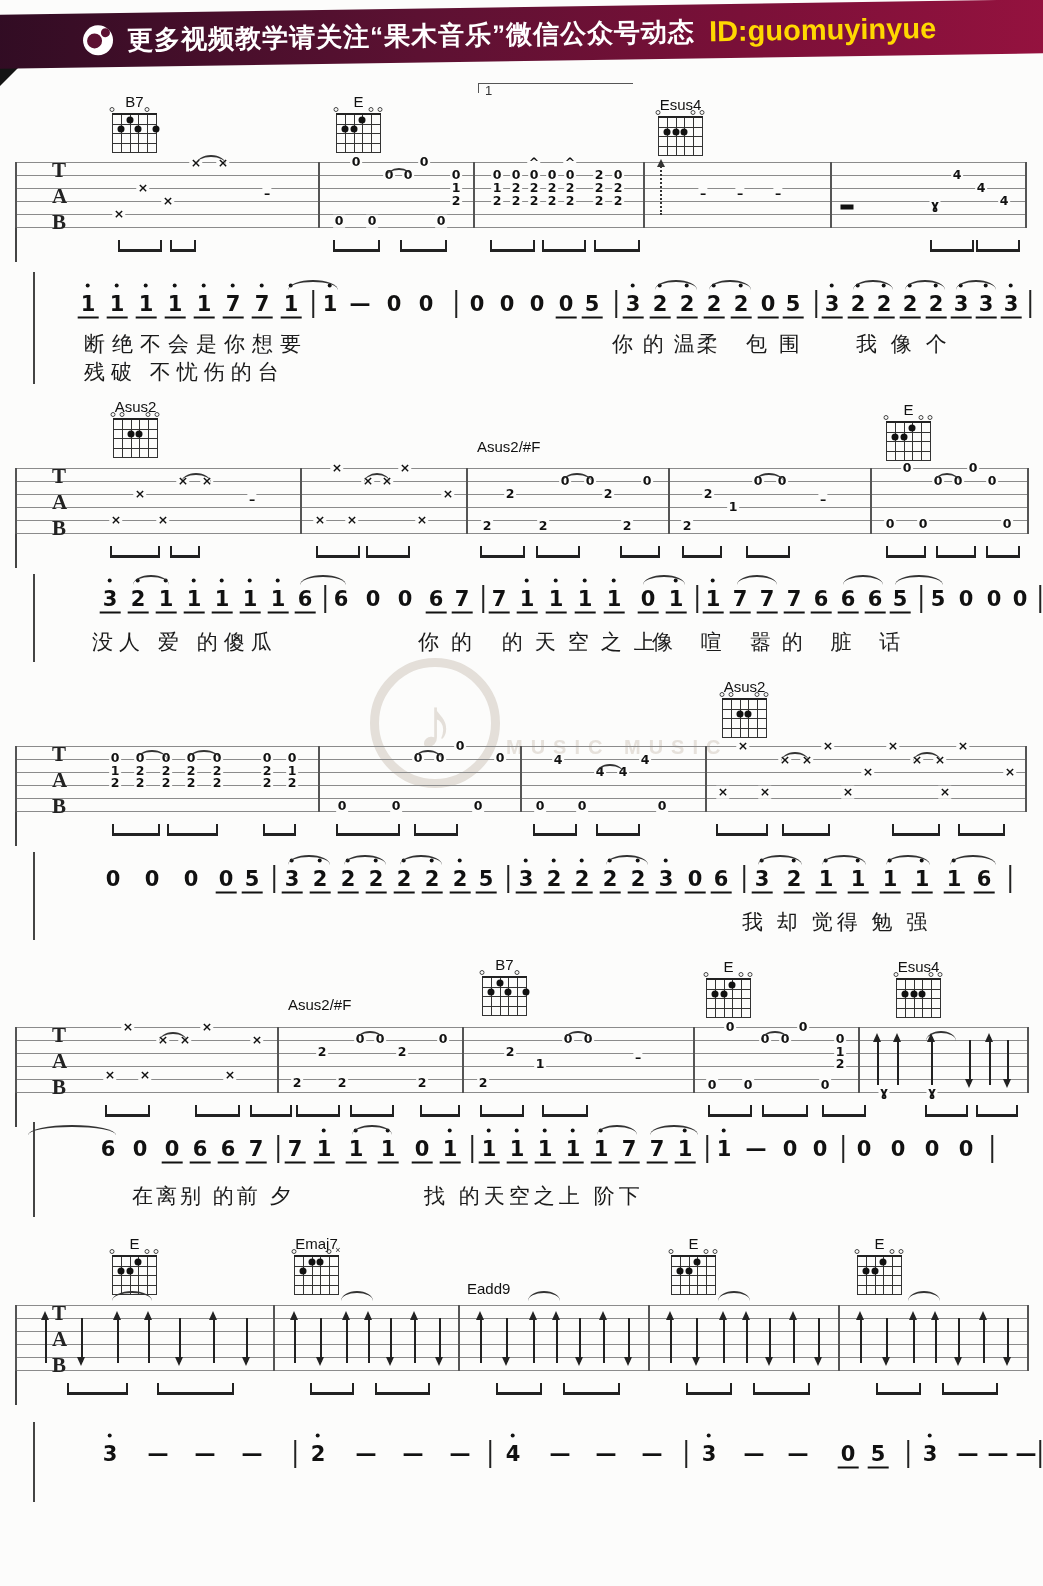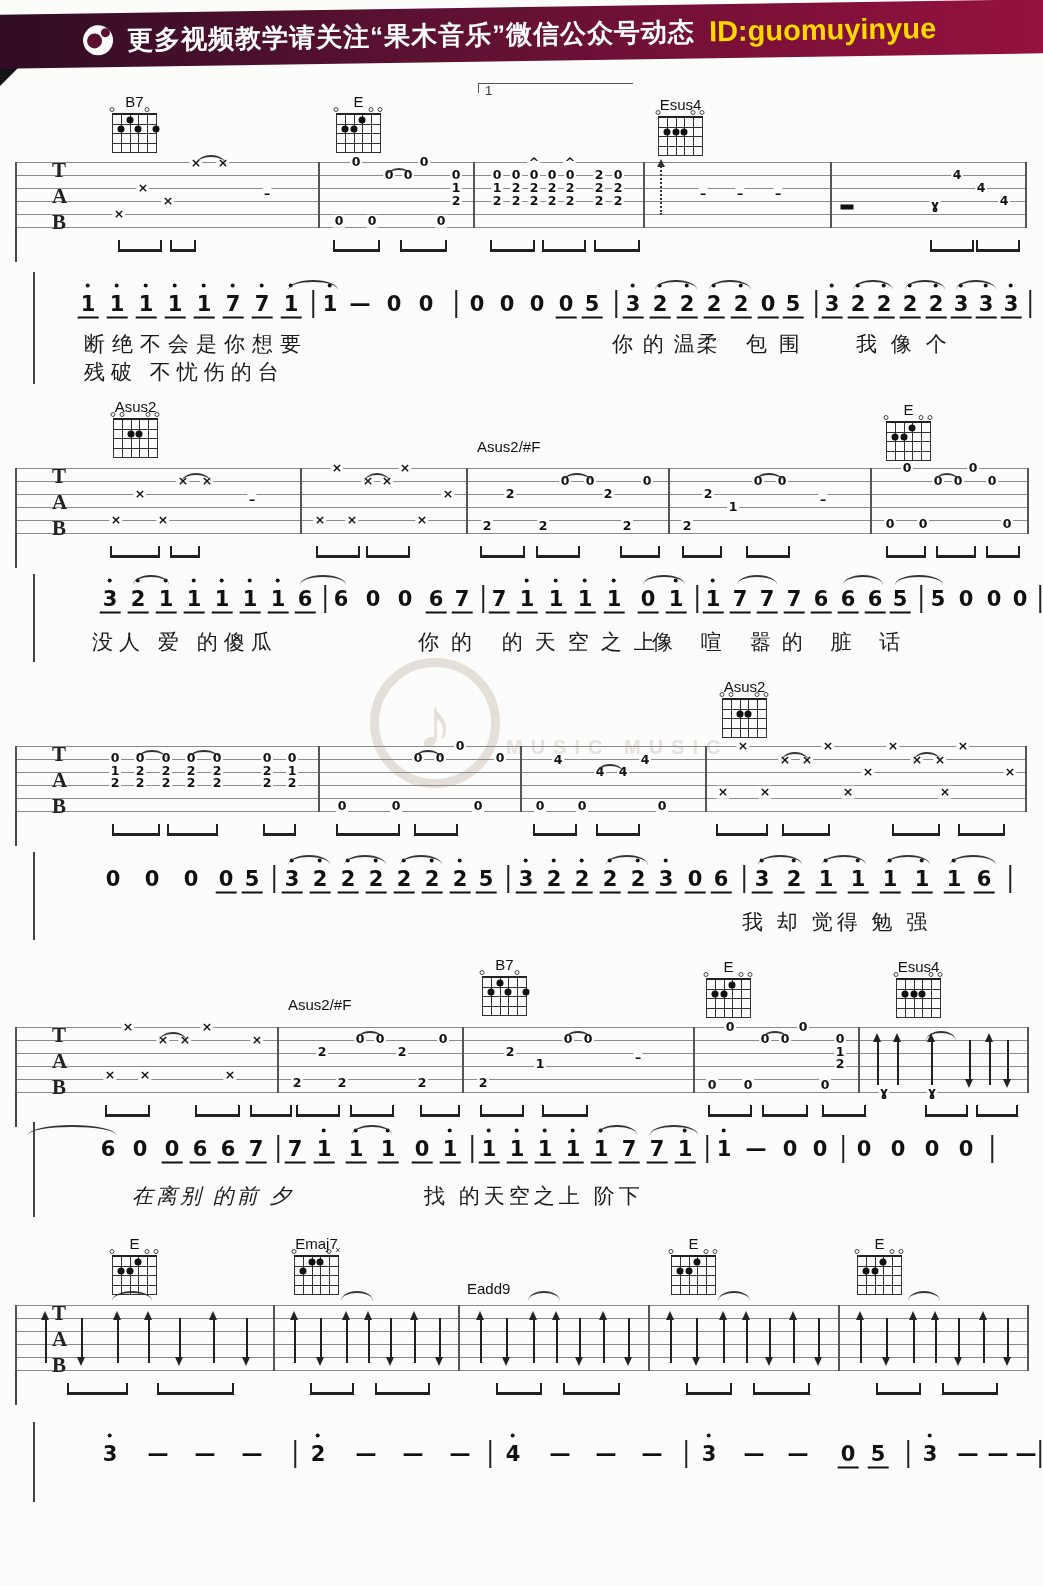--- a/index.html
+++ b/index.html
@@ -872,21 +872,21 @@
     <div class="abs mbar" style="left: 843px; top: 1135px; height: 28px;"></div>
     <div class="abs mtok" style="left: 864px; top: 1149px;">0</div>
     <div class="abs mtok" style="left: 898px; top: 1149px;">0</div>
     <div class="abs mtok" style="left: 932px; top: 1149px;">0</div>
     <div class="abs mtok" style="left: 966px; top: 1149px;">0</div>
     <div class="abs mbar" style="left: 992px; top: 1135px; height: 28px;"></div>
     <div class="abs tie" style="left: 28px; top: 1125px; width: 88px;"></div>
     <div class="abs tie" style="left: 352px; top: 1125px; width: 40px;"></div>
     <div class="abs tie" style="left: 597px; top: 1125px; width: 40px;"></div>
     <div class="abs tie" style="left: 650px; top: 1125px; width: 48px;"></div>
-    <div class="abs lyric" style="left: 132px; top: 1182px; letter-spacing: 3px; font-style: italic;">在离别 的前 夕</div>
+    <div class="abs lyric" style="left: 132px; top: 1182px; letter-spacing: 3px;">在离别 的前 夕</div>
     <div class="abs lyric" style="left: 424px; top: 1182px; letter-spacing: 4px;">找 的天空之上 阶下</div>
     <div class="abs vline" style="left: 33px; top: 1422px; height: 80px;"></div>
     <div class="abs mtok" style="left: 110px; top: 1454px;">3<span class="mdot"></span></div>
     <div class="abs mtok" style="left: 158px; top: 1454px;">—</div>
     <div class="abs mtok" style="left: 205px; top: 1454px;">—</div>
     <div class="abs mtok" style="left: 252px; top: 1454px;">—</div>
     <div class="abs mbar" style="left: 295px; top: 1440px; height: 28px;"></div>
     <div class="abs mtok" style="left: 318px; top: 1454px;">2<span class="mdot"></span></div>
     <div class="abs mtok" style="left: 366px; top: 1454px;">—</div>
     <div class="abs mtok" style="left: 413px; top: 1454px;">—</div>

